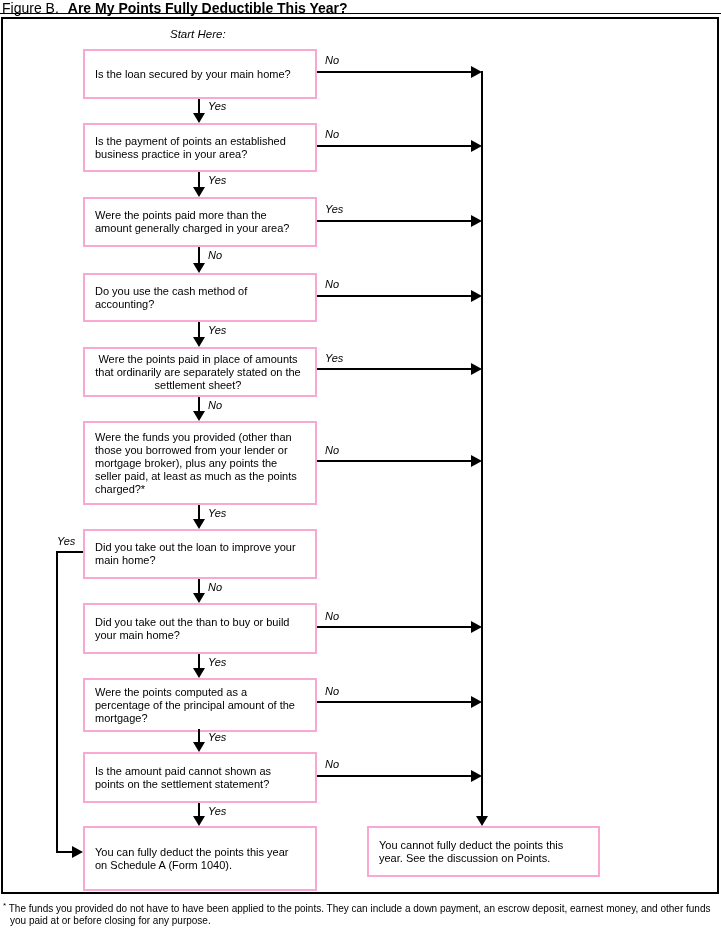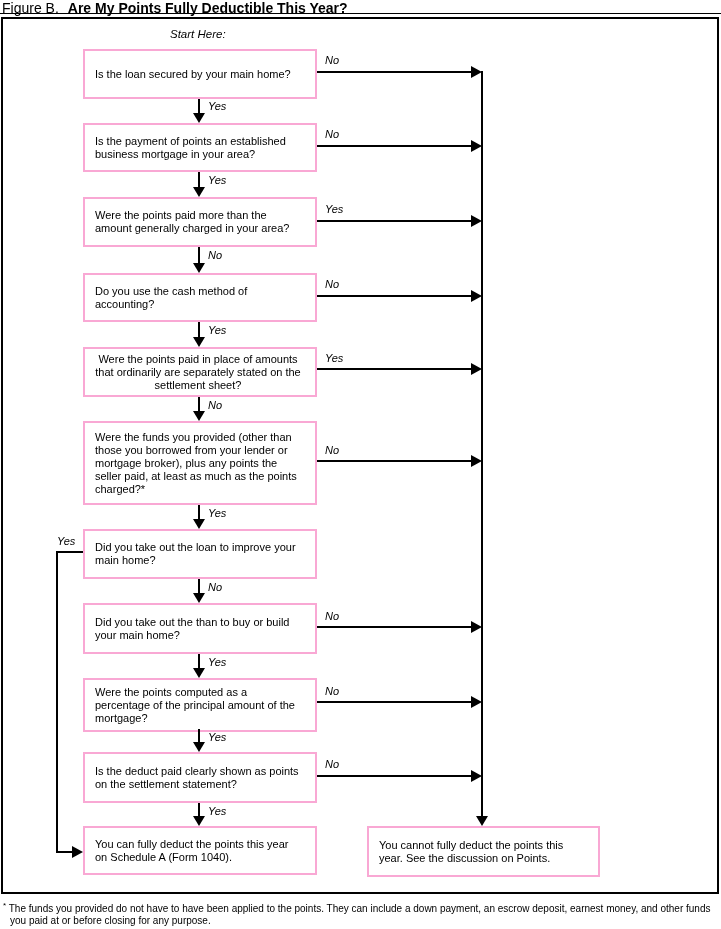--- a/index.html
+++ b/index.html
@@ -36,21 +36,21 @@
   <div class="title-rule"></div>
 
   <div class="outer"></div>
 
   <div class="start">Start Here:</div>
 
   <div class="qbox" style="top:49px;height:50px;">
       <span>Is the loan secured by your main home?</span>
     </div>
   <div class="qbox" style="top:123px;height:49px;">
-      <span>Is the payment of points an established business mortgage in your area?</span>
+      <span>Is the payment of points an established business practice in your area?</span>
     </div>
   <div class="qbox" style="top:197px;height:50px;">
       <span>Were the points paid more than the amount generally charged in your area?</span>
     </div>
   <div class="qbox" style="top:273px;height:49px;">
       <span>Do you use the cash method of accounting?</span>
     </div>
   <div class="qbox" style="top:347px;height:50px;text-align:center;">
       <span>Were the points paid in place of amounts that ordinarily are separately stated on the settlement sheet?</span>
     </div>
@@ -60,24 +60,24 @@
   <div class="qbox" style="top:529px;height:50px;">
       <span>Did you take out the loan to improve your main home?</span>
     </div>
   <div class="qbox" style="top:603px;height:51px;">
       <span>Did you take out the than to buy or build your main home?</span>
     </div>
   <div class="qbox" style="top:678px;height:54px;">
       <span>Were the points computed as a percentage of the principal amount of the mortgage?</span>
     </div>
   <div class="qbox" style="top:752px;height:51px;">
-      <span>Is the deduct paid clearly shown as points on the settlement statement?</span>
+      <span>Is the amount paid cannot shown as points on the settlement statement?</span>
     </div>
 
-  <div class="qbox" style="top:826px;height:49px;">
+  <div class="qbox" style="top:826px;height:65px;">
       <span>You can fully deduct the points this year on Schedule A (Form 1040).</span>
     </div>
   <div class="qbox" style="left:367px;top:826px;height:51px;width:233px;">
     <span><span>You cannot fully deduct the points this year. See the discussion on </span><span class="it">Points</span><span>.</span></span>
   </div>
 
   <div class="vline" style="left:198px;top:99px;width:2px;height:14px;"></div>
   <div class="head-down" style="left:193px;top:113px;"></div>
   <div class="lbl" style="left:208px;top:100px;">Yes</div>
 

